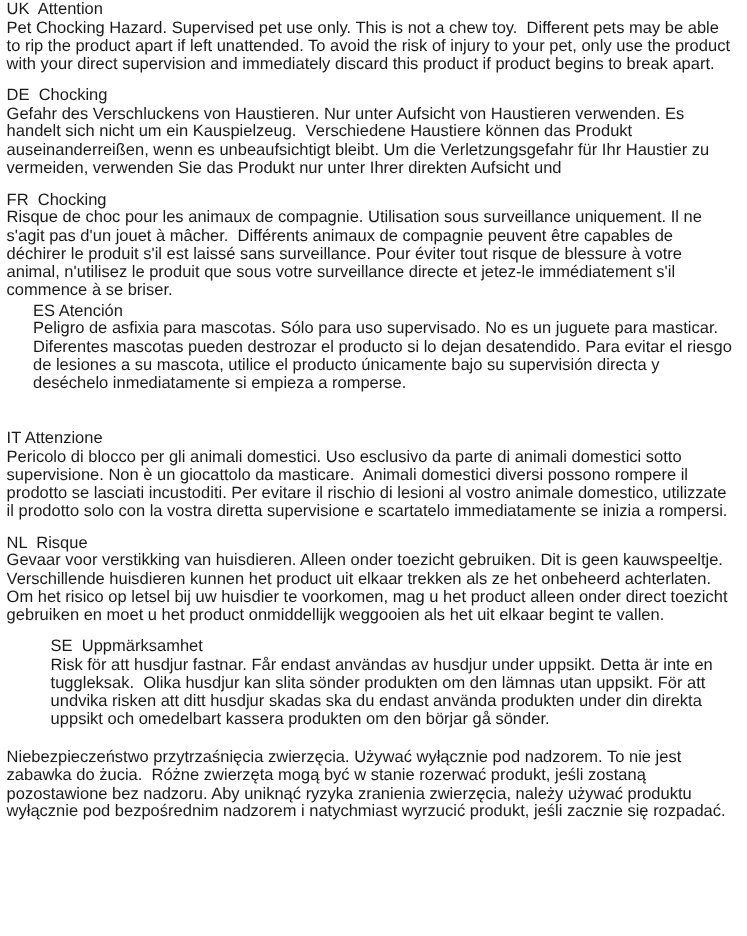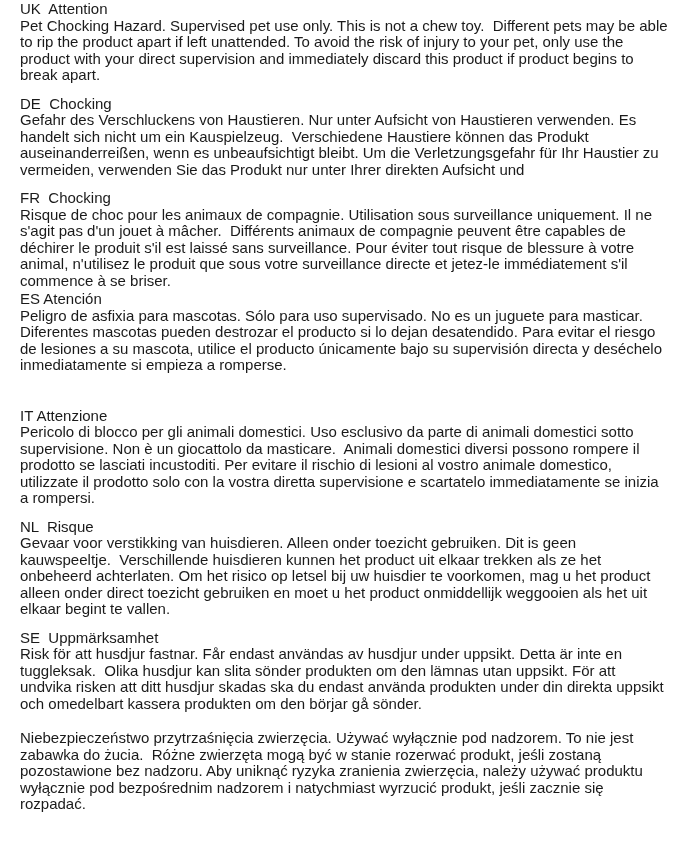--- a/index.html
+++ b/index.html
@@ -9,32 +9,32 @@
   }
   body {
     width: 679px;
     height: 851px;
     overflow: hidden;
     font-family: "Liberation Sans", "DejaVu Sans", sans-serif;
   }
   .doc {
     box-sizing: border-box;
     width: 679px;
-    padding: 1px 10px 0 20px;
+    padding: 1px 10px 0 6px;
     color: #1a1a1a;
     font-size: 15px;
     line-height: 16.5px;
   }
   .lang-section {
     margin: 0 0 12px 0;
   }
   
   #sections .lang-section:nth-child(3) { margin-bottom: 2px; }   
-  #sections .lang-section:nth-child(4) { margin-bottom: 34px; }  
-  #sections .lang-section:nth-child(7) { margin-bottom: 18px; }  
+  #sections .lang-section:nth-child(4) { margin-bottom: 34px; margin-left: 24px; }  
+  #sections .lang-section:nth-child(7) { margin-bottom: 18px; margin-left: 40px; }  
   .heading {
     margin: 0;
     font-size: 15px;
     font-weight: normal;
     line-height: 16.5px;
     white-space: pre-wrap;
   }
   .body-text {
     margin: 0;
     white-space: pre-wrap;

